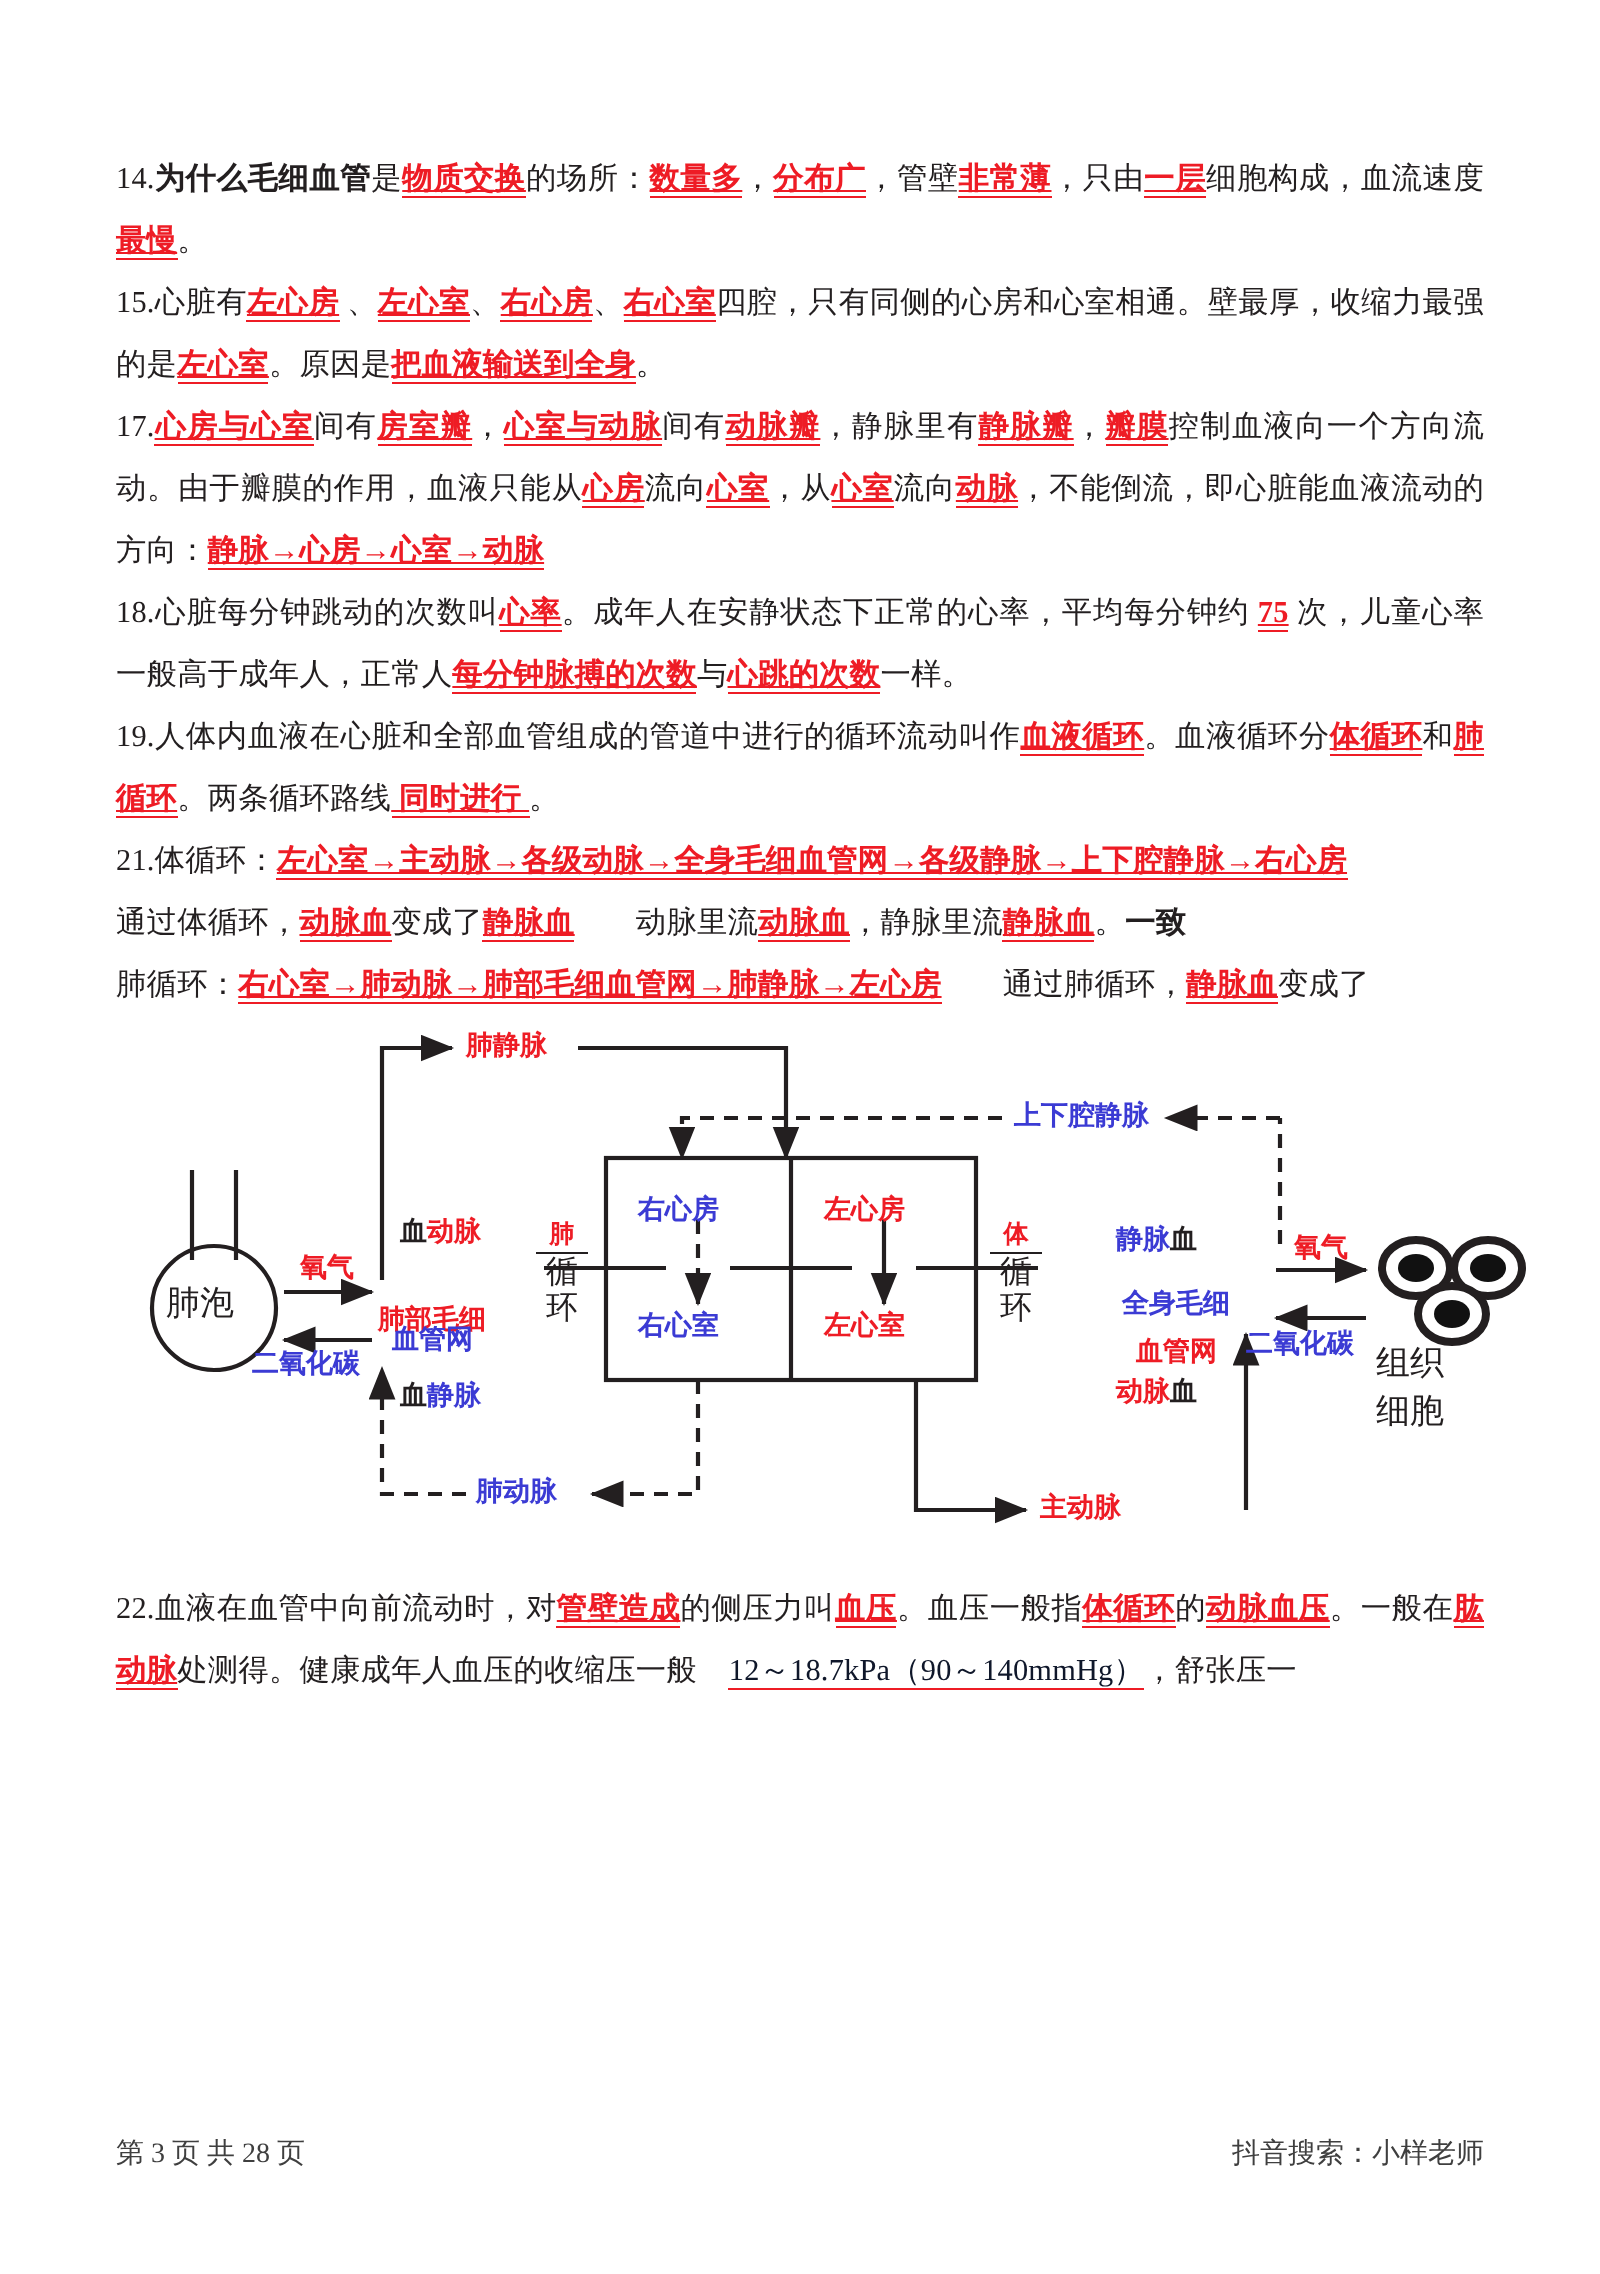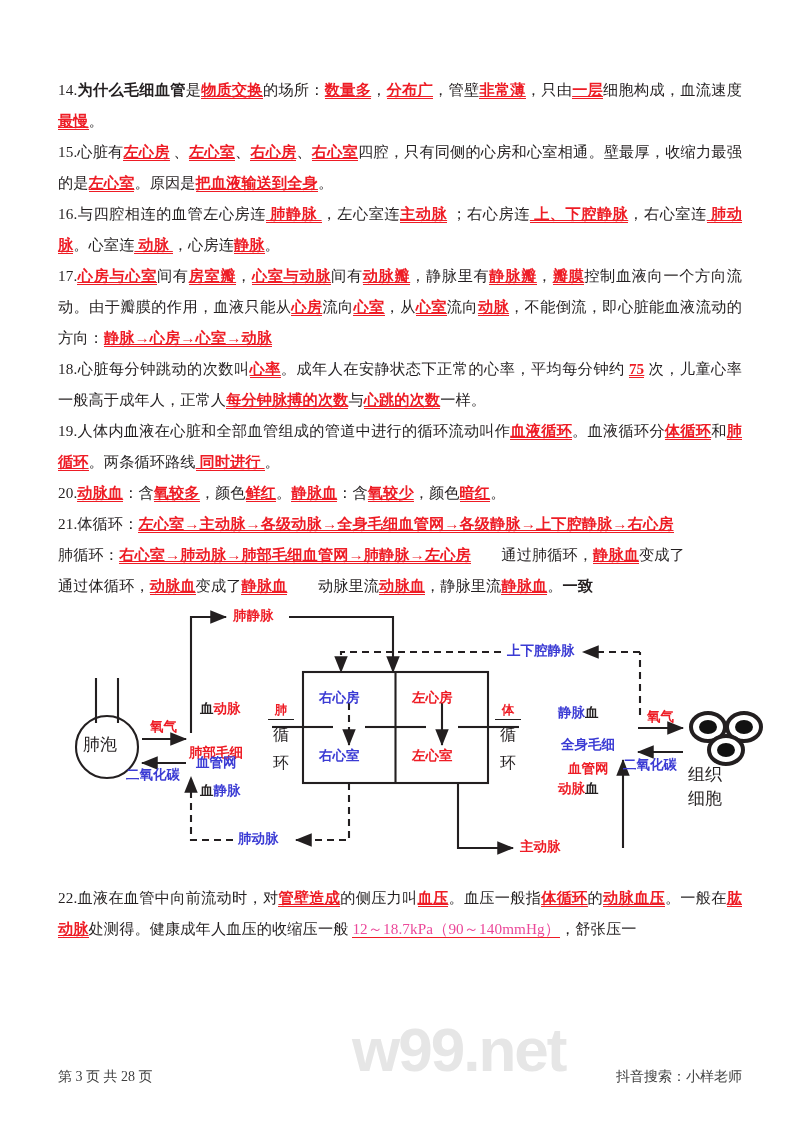--- a/index.html
+++ b/index.html
@@ -29,21 +29,21 @@
   .para {
     font-size: 15.2px;
     line-height: 31px;
     color: #231f20;
     text-align: justify;
     margin: 0 0 0 0;
     letter-spacing: 0.1px;
   }                
   .rbu{ color: #ee1c25; font-weight: bold;
         border-bottom: 1.4px solid #ee1c25; text-decoration: underline; }               
-  .ru { color: #ec4899; border-bottom: 1.2px solid #ee1c25; }
+  .ru { color: #0f172a; border-bottom: 1.2px solid #ee1c25; margin-left: 12px; }
   .kb { font-weight: bold; }
 
   
   .diagram {
     position: relative;
     width: 684px;
     height: 272px;
     margin-top: 4px;
     font-family: "Liberation Sans", "DejaVu Sans", sans-serif;
   }
@@ -63,21 +63,21 @@
     position: absolute;
     width: 26px;
     text-align: center;
     font-size: 14px;
     line-height: 15px;
     font-family: "Liberation Serif","DejaVu Serif",serif;
   }
   .circ-lab .top { color: #ee1c25; font-weight: bold; font-size: 12.5px;
                    font-family:"Liberation Sans","DejaVu Sans",sans-serif; }
   .circ-lab .bar { border-top: 1.6px solid #231f20; margin: 1px 0 1px 0; }
-  .circ-lab .bot { color: #231f20; font-size: 16px; line-height: 28px; }
+  .circ-lab .bot { color: #231f20; font-size: 16px; line-height: 18px; }
 
   
   .footer {
     position: absolute;
     left: 58px;
     right: 58px;
     top: 1068px;
     display: flex;
     justify-content: space-between;
     font-size: 14px;
@@ -96,35 +96,32 @@
     user-select: none;
     pointer-events: none;
   }
   .spacer-sm { height: 5px; }
 </style>
 </head>
 <body>
 
 <div class="page">
 
-  <div class="watermark">w99.net</div>
 
   <div class="content">
 
     <div id="paras-top">
         <div class="para"><span>14.</span><span class="kb">为什么毛细血管</span><span>是</span><span class="rbu">物质交换</span><span>的场所：</span><span class="rbu">数量多</span><span>，</span><span class="rbu">分布广</span><span>，管壁</span><span class="rbu">非常薄</span><span>，只由</span><span class="rbu">一层</span><span>细胞构成，血流速度</span><span class="rbu">最慢</span><span>。</span></div>
         <div class="para"><span>15.</span><span>心脏有</span><span class="rbu">左心房</span><span> 、</span><span class="rbu">左心室</span><span>、</span><span class="rbu">右心房</span><span>、</span><span class="rbu">右心室</span><span>四腔，只有同侧的心房和心室相通。壁最厚，收缩力最强的是</span><span class="rbu">左心室</span><span>。原因是</span><span class="rbu">把血液输送到全身</span><span>。</span></div>
-        <div class="para"><span>16.</span><span>与四腔相连的血管左心房连</span><span class="rbu"> 肺静脉 </span><span>，左心室连</span><span class="rbu">主动脉</span><span> ；右心房连</span><span class="rbu"> 上、下腔静脉</span><span>，右心室连</span><span class="rbu"> 肺动脉</span><span>。心室连</span><span class="rbu"> 动脉 </span><span>，心房连</span><span class="rbu">静脉</span><span>。</span></div>
         <div class="para"><span>17.</span><span class="rbu">心房与心室</span><span>间有</span><span class="rbu">房室瓣</span><span>，</span><span class="rbu">心室与动脉</span><span>间有</span><span class="rbu">动脉瓣</span><span>，静脉里有</span><span class="rbu">静脉瓣</span><span>，</span><span class="rbu">瓣膜</span><span>控制血液向一个方向流动。由于瓣膜的作用，血液只能从</span><span class="rbu">心房</span><span>流向</span><span class="rbu">心室</span><span>，从</span><span class="rbu">心室</span><span>流向</span><span class="rbu">动脉</span><span>，不能倒流，即心脏能血液流动的方向：</span><span class="rbu">静脉→心房→心室→动脉</span></div>
         <div class="para"><span>18.</span><span>心脏每分钟跳动的次数叫</span><span class="rbu">心率</span><span>。成年人在安静状态下正常的心率，平均每分钟约 </span><span class="rbu">75</span><span> 次，儿童心率一般高于成年人，正常人</span><span class="rbu">每分钟脉搏的次数</span><span>与</span><span class="rbu">心跳的次数</span><span>一样。</span></div>
         <div class="para"><span>19.</span><span>人体内血液在心脏和全部血管组成的管道中进行的循环流动叫作</span><span class="rbu">血液循环</span><span>。血液循环分</span><span class="rbu">体循环</span><span>和</span><span class="rbu">肺循环</span><span>。两条循环路线</span><span class="rbu"> 同时进行 </span><span>。</span></div>
-        <div class="para"><span>20.</span><span class="rbu">动脉血</span><span>：含</span><span class="rbu">氧较多</span><span>，颜色</span><span class="rbu">鲜红</span><span>。</span><span class="rbu">静脉血</span><span>：含</span><span class="rbu">氧较少</span><span>，颜色</span><span class="rbu">暗红</span><span>。</span></div>
         <div class="para"><span>21.</span><span>体循环：</span><span class="rbu">左心室→主动脉→各级动脉→全身毛细血管网→各级静脉→上下腔静脉→右心房</span></div>
+        <div class="para"><span>通过体循环，</span><span class="rbu">动脉血</span><span>变成了</span><span class="rbu">静脉血</span><span>　　动脉里流</span><span class="rbu">动脉血</span><span>，静脉里流</span><span class="rbu">静脉血</span><span>。</span><span class="kb">一致</span></div>
         <div class="para"><span>肺循环：</span><span class="rbu">右心室→肺动脉→肺部毛细血管网→肺静脉→左心房</span><span>　　通过肺循环，</span><span class="rbu">静脉血</span><span>变成了</span></div>
-        <div class="para"><span>通过体循环，</span><span class="rbu">动脉血</span><span>变成了</span><span class="rbu">静脉血</span><span>　　动脉里流</span><span class="rbu">动脉血</span><span>，静脉里流</span><span class="rbu">静脉血</span><span>。</span><span class="kb">一致</span></div>
       </div>
 
     <div class="diagram">
 
       <svg width="684" height="272" viewBox="0 0 684 272">
         <defs>
           <marker id="ahS" markerWidth="9" markerHeight="9" refX="7.5" refY="3.2" orient="auto">
             <path d="M0,0 L8,3.2 L0,6.4 z" fill="#231f20"></path>
           </marker>
         </defs>

